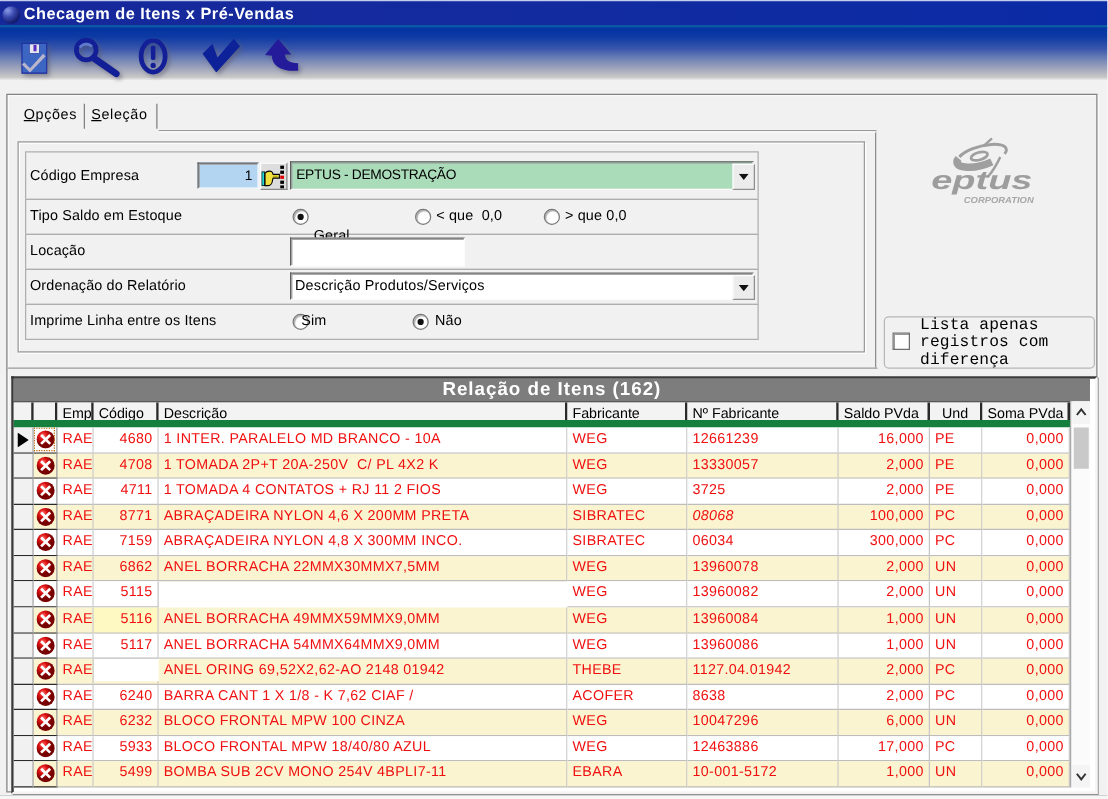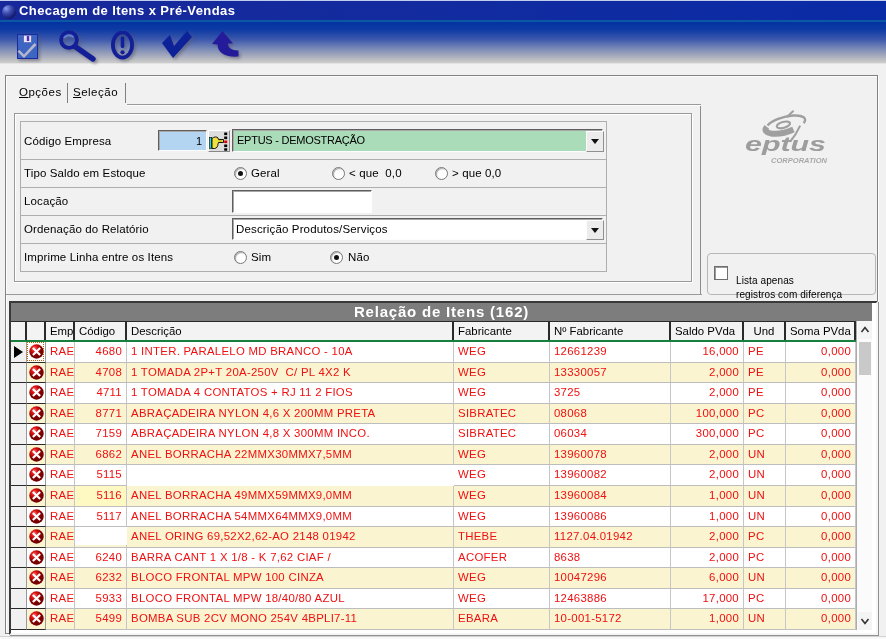--- a/index.html
+++ b/index.html
@@ -38,30 +38,30 @@
      border-left-color:#fdfdfd;display:flex;align-items:center;justify-content:center;}
   .ddbtn svg{display:block;}
   .radio{position:absolute;width:11px;height:11px;border-radius:50%;background:#fff;
      border:1px solid #777;box-shadow:inset 1px 1px 1px #aaa;}
   .radio.on::after{content:"";position:absolute;left:3px;top:3px;width:5px;height:5px;border-radius:50%;background:#111;}
   .rlabel{position:absolute;font-size:11.5px;letter-spacing:0.12px;color:#000;}
   
   #chkpanel{left:707px;top:253px;width:167px;height:40px;border:1px solid #b7b7b7;border-radius:4px;}
   #chkbox{left:714px;top:266px;width:12px;height:12px;background:#fff;border:1px solid #6e6e6e;
      box-shadow:inset 1px 1px 0 #9a9a9a;}
-  #chktxt{left:736px;top:274px;font-size:10px;letter-spacing:0.1px;line-height:14px;color:#000;}
+  #chktxt{left:736px;top:253px;font-size:13px;letter-spacing:0.1px;line-height:14px;color:#000;font-family:Liberation Mono, monospace;}
   
   #grid{left:9px;top:301px;width:865px;height:330px;background:#fff;
      border-top:2px solid #3a3a3a;border-left:2px solid #3a3a3a;
      border-right:2px solid #f6f6f6;border-bottom:2px solid #f6f6f6;
      box-shadow:1px 1px 0 #909090;}
   #gtitle{left:0;top:0;width:861px;height:18px;background:#7d7d7d;color:#fff;
      font-size:15px;font-weight:bold;letter-spacing:0.8px;text-align:center;line-height:17px;}
   #ghead{left:0;top:18px;width:861px;height:21px;display:flex;
-     border-top:1px solid #2a2a2a;border-bottom:2px solid #15803d;box-sizing:border-box;}
+     border-top:1px solid #2a2a2a;border-bottom:6px solid #15803d;box-sizing:border-box;}
   .hc{background:#f3f3f3;border-right:2px solid #2a2a2a;box-sizing:border-box;
      font-size:11.4px;color:#000;line-height:16px;padding:1px 0 0 4px;white-space:nowrap;overflow:hidden;}
   #gbody{left:0;top:39px;width:845px;height:288px;display:flex;flex-direction:column;}
   .gr{display:flex;height:20.571px;box-sizing:border-box;}
   .c{box-sizing:border-box;border-right:1px solid #c6c6c6;border-bottom:1px solid #bdbdbd;
      font-size:11.4px;letter-spacing:0.28px;color:#f01010;line-height:19px;white-space:pre;overflow:hidden;}
   .c.fix0{background:#f1f1f1;border-bottom:1px solid #2a2a2a;border-right:1px solid #9a9a9a;}
   .c.fix1{border-bottom:1px solid #2a2a2a;border-right:1px solid #9a9a9a;position:relative;}
   .num{text-align:right;padding-right:4px;}
   .txt{padding-left:4px;}
@@ -149,41 +149,41 @@
   <div class="sunken" style="left:232px;top:129px;width:371px;height:23px;background:#abdcba;
        font-size:11px;letter-spacing:-0.25px;line-height:21px;padding-left:4px;box-sizing:border-box;">EPTUS - DEMOSTRAÇÃO</div>
   <div class="ddbtn" style="left:586px;top:131px;width:16px;height:19px;">
     <svg width="8" height="5" viewBox="0 0 8 5">
       <path d="M0 0 H8 L4 5 Z" fill="#111"></path>
     </svg>
   </div>
 
   <div class="flabel" style="top:167px;">Tipo Saldo em Estoque</div>
   <div class="radio on" style="left:234px;top:167px;"></div>
-  <div class="rlabel" style="left:251px;top:167px;text-align:center;">Geral</div>
+  <div class="rlabel" style="left:251px;top:183px;text-align:center;">Geral</div>
   <div class="radio" style="left:332px;top:167px;"></div>
   <div class="rlabel" style="left:349px;top:167px;">&lt; que&nbsp;&nbsp;0,0</div>
   <div class="radio" style="left:435px;top:167px;"></div>
   <div class="rlabel" style="left:452px;top:167px;">&gt; que 0,0</div>
 
   <div class="flabel" style="top:195px;">Locação</div>
   <div class="sunken" style="left:232px;top:190px;width:138px;height:21px;background:#fff;"></div>
 
   <div class="flabel" style="top:223px;">Ordenação do Relatório</div>
   <div class="sunken" style="left:232px;top:218px;width:371px;height:22px;background:#fff;
        font-size:11.5px;letter-spacing:0.15px;line-height:20px;padding-left:3px;box-sizing:border-box;">Descrição Produtos/Serviços</div>
   <div class="ddbtn" style="left:586px;top:220px;width:16px;height:18px;">
     <svg width="8" height="5" viewBox="0 0 8 5">
       <path d="M0 0 H8 L4 5 Z" fill="#111"></path>
     </svg>
   </div>
 
   <div class="flabel" style="top:251px;">Imprime Linha entre os Itens</div>
   <div class="radio" style="left:234px;top:251px;"></div>
-  <div class="rlabel" style="left:251px;top:251px;">Sim</div>
+  <div class="rlabel" style="left:241px;top:251px;">Sim</div>
   <div class="radio on" style="left:330px;top:251px;"></div>
   <div class="rlabel" style="left:348px;top:251px;">Não</div>
 
   <svg class="abs" style="left:740px;top:108px;" width="100" height="64" viewBox="0 0 100 64">
     <g transform="rotate(-15 45 17)" stroke="#9f9f9f" fill="none">
       <path d="M52 23.5 A 19 7 0 0 1 27 14" stroke-width="6"></path>
       <path d="M28 13 A 19 7 0 0 1 63.5 20" stroke-width="2.4"></path>
       <path d="M48.5 9.8 L57 5.4" stroke-width="2"></path>
       <path d="M59.5 21.5 C 55 27 50 31.5 45.5 34.5" stroke-width="2"></path>
       <ellipse cx="43.5" cy="16.5" rx="6.8" ry="3" stroke-width="2.2"></ellipse>
@@ -261,21 +261,21 @@
     <div class="gr">
         <div class="c fix0" style="width:16px;"></div>
         <div class="c fix1" style="width:19px;background:#fbf4d0;"><svg width="15" height="15" viewBox="0 0 15 15" style="margin:2px 0 0 2px">
             <circle cx="7.5" cy="7.5" r="7.2" fill="url(#rg)"></circle>
             <path d="M4.6 3.2 L7.5 6 L10.4 3.2 L11.9 4.7 L9 7.5 L11.9 10.3 L10.4 11.8 L7.5 9 L4.6 11.8 L3.1 10.3 L6 7.5 L3.1 4.7 Z" fill="#fff"></path>
           </svg></div>
         <div class="c txt" style="width:29px;background:#fbf4d0;">RAE</div>
         <div class="c num" style="width:52px;background:#fbf4d0;">8771</div>
         <div class="c txt" style="width:327px;background:#fbf4d0;">ABRAÇADEIRA NYLON 4,6 X 200MM PRETA</div>
         <div class="c txt" style="width:96px;background:#fbf4d0;">SIBRATEC</div>
-        <div class="c txt" style="width:121px;background:#fbf4d0;">08068</div>
+        <div class="c txt" style="width:121px;background:#fbf4d0;font-style:italic;">08068</div>
         <div class="c num" style="width:73px;background:#fbf4d0;">100,000</div>
         <div class="c txt" style="width:42px;background:#fbf4d0;">PC</div>
         <div class="c num" style="width:70px;background:#fbf4d0;">0,000</div>
       </div>
     <div class="gr">
         <div class="c fix0" style="width:16px;"></div>
         <div class="c fix1" style="width:19px;background:#ffffff;"><svg width="15" height="15" viewBox="0 0 15 15" style="margin:2px 0 0 2px">
             <circle cx="7.5" cy="7.5" r="7.2" fill="url(#rg)"></circle>
             <path d="M4.6 3.2 L7.5 6 L10.4 3.2 L11.9 4.7 L9 7.5 L11.9 10.3 L10.4 11.8 L7.5 9 L4.6 11.8 L3.1 10.3 L6 7.5 L3.1 4.7 Z" fill="#fff"></path>
           </svg></div>

